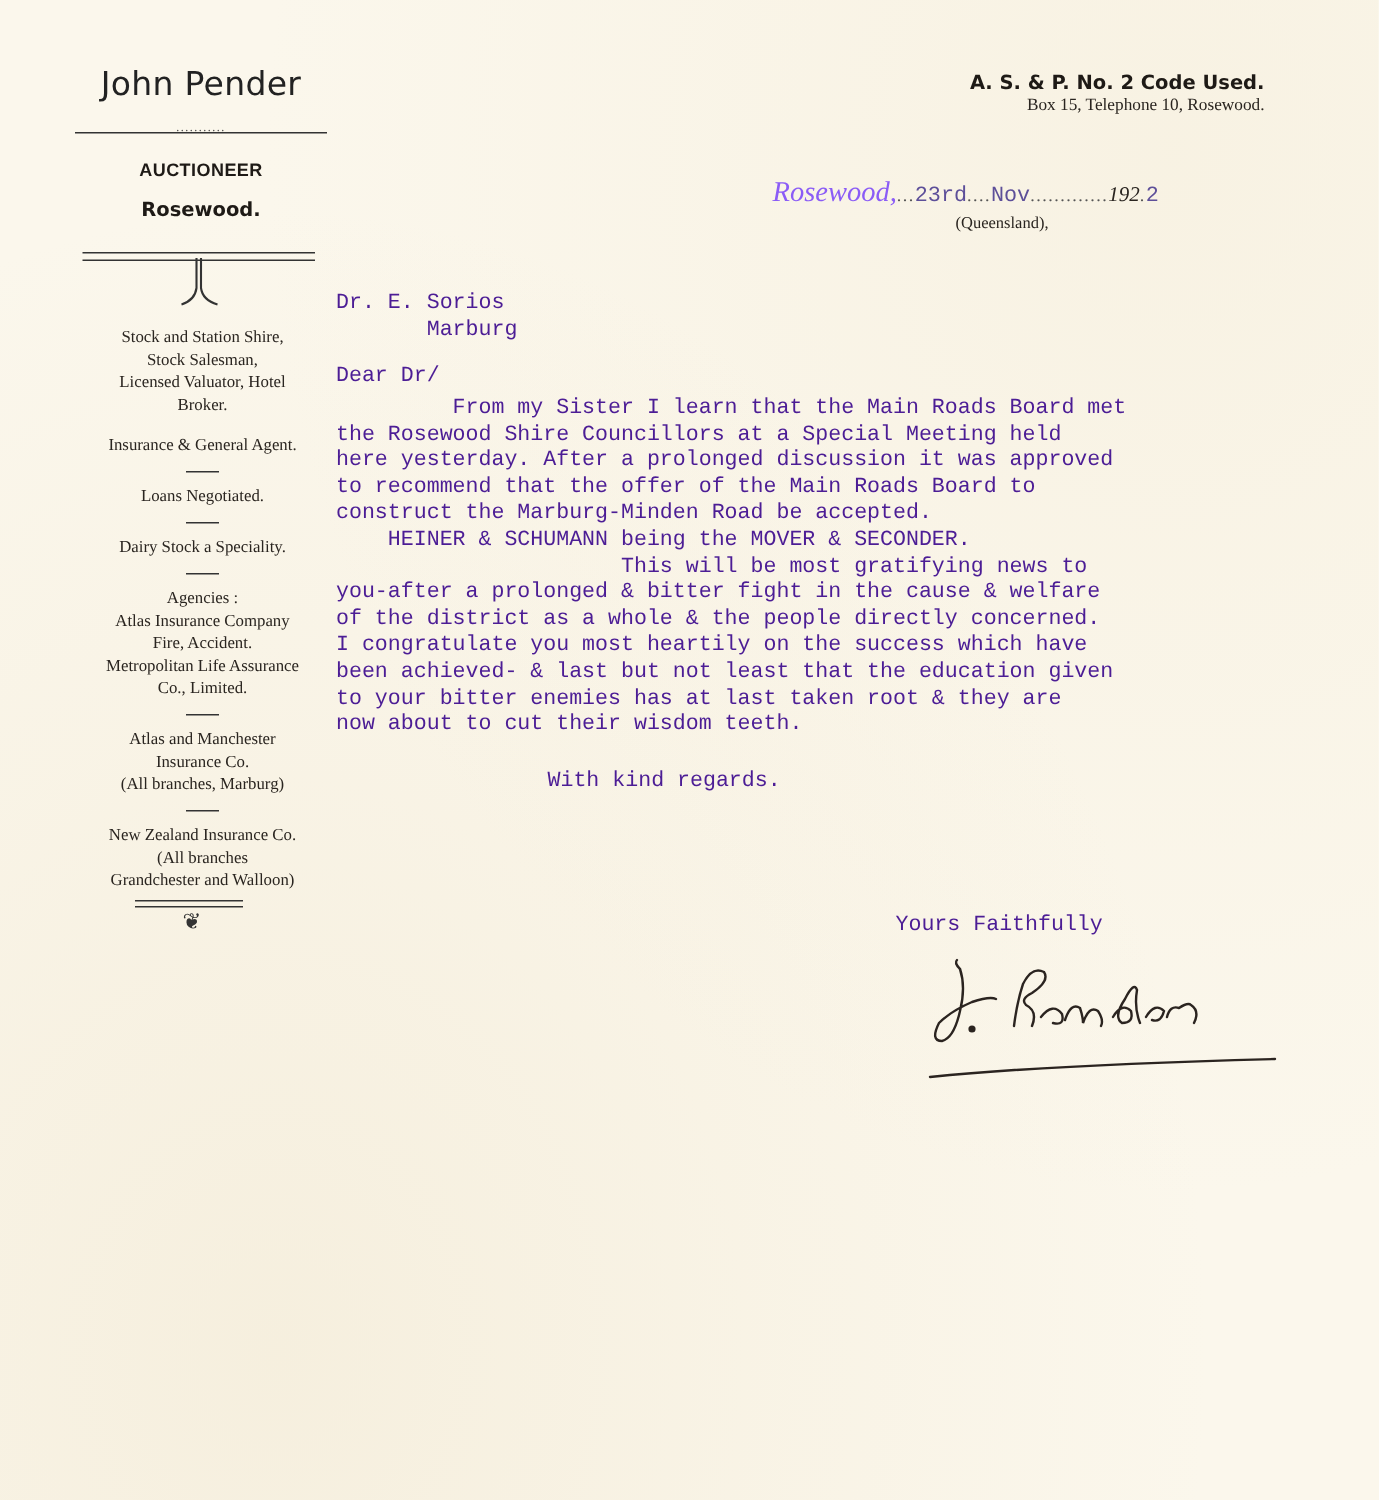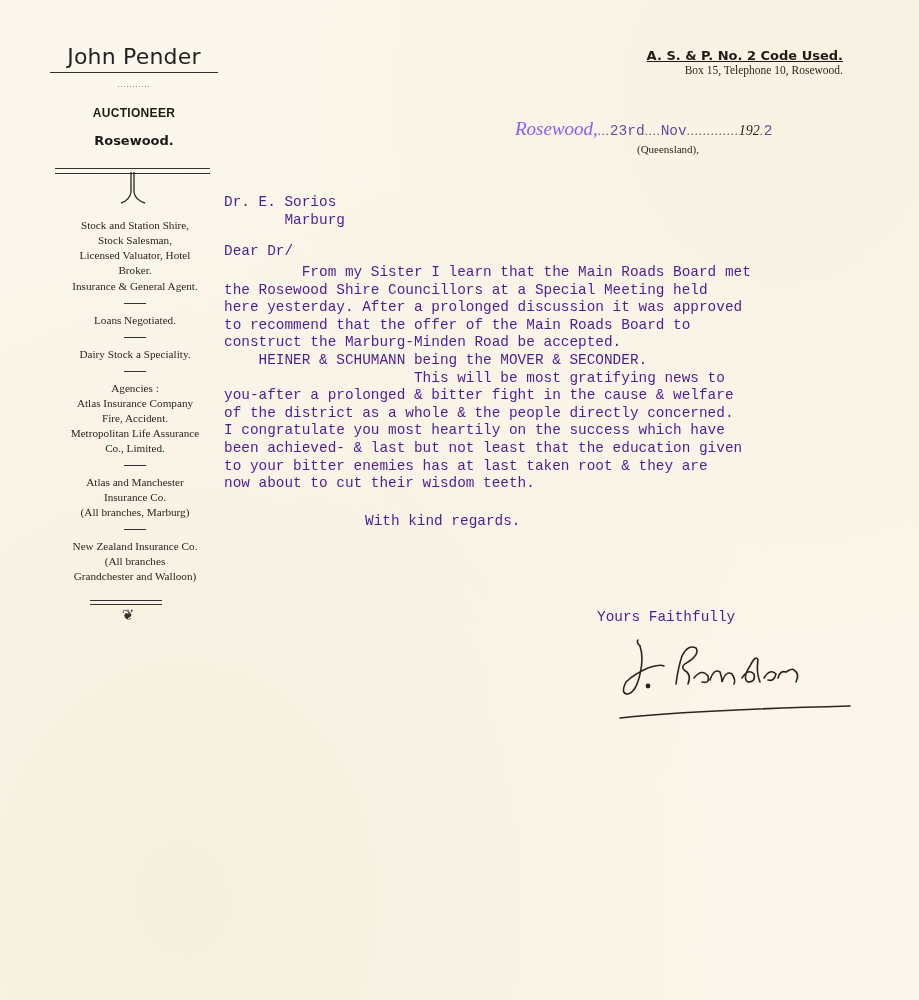--- a/index.html
+++ b/index.html
@@ -14,40 +14,40 @@
       background:
         radial-gradient(ellipse at 20% 90%, rgba(230,215,180,0.25), transparent 60%),
         radial-gradient(ellipse at 85% 10%, rgba(235,222,190,0.2), transparent 55%),
         #fbf7ec;
     }
     
     .lh { position: absolute; left: 40px; width: 190px; text-align: center; }
     .lh-name {
       top: 44px; left: 50px; width: 168px;
       font-family: "DejaVu Sans", sans-serif; font-size: 22px; color: #222;
-      padding-bottom: 3px; border-bottom: 1.5px solid #333;
+      padding-bottom: 19px; border-bottom: 1.5px solid #333;
       letter-spacing: 0.2px;
     }
     .lh-dots { top: 80px; left: 50px; width: 168px; font-size: 8px; letter-spacing: 1px; color: #444; }
     .lh-title { top: 106px; left: 50px; width: 168px; font-family: Liberation Sans, sans-serif; font-weight: bold; font-size: 12px; letter-spacing: 0.3px; }
     .lh-town { top: 133px; left: 50px; width: 168px; font-family: "DejaVu Sans", sans-serif; font-weight: bold; font-size: 13px; }
     .lh-rule { position: absolute; left: 55px; width: 155px; top: 168px; height: 4px; border-top: 1.5px solid #333; border-bottom: 1.5px solid #333; }
     .lh-stem { position: absolute; left: 118px; top: 172px; width: 30px; height: 32px; }
     .lh-list {
       top: 218px; left: 40px; width: 190px;
       font-size: 11.2px; line-height: 15px; color: #2a2520;
     }
     .lh-list p { margin: 0; }
     .lh-list .sep { width: 22px; height: 0; border-top: 1px solid #333; margin: 9px auto 9px; }
     .lh-bottom-rule { position: absolute; left: 90px; width: 72px; top: 600px; height: 3px; border-top: 1.5px solid #333; border-bottom: 1.5px solid #333; }
     .lh-ornament { position: absolute; left: 110px; top: 606px; width: 36px; height: 18px; }
     .lh-ornament-glyph { font-size: 15px; color: #333; line-height: 18px; text-align: center; width: 36px; display: block; }
 
     
-    .rh-code { position: absolute; right: 76px; top: 48px; font-family: "DejaVu Sans", sans-serif; font-weight: bold; font-size: 13px; color: #1e1a16; text-decoration: underline; }
+    .rh-code { position: absolute; right: 76px; top: 48px; font-family: "DejaVu Sans", sans-serif; font-weight: bold; font-size: 13px; color: #1e1a16; }
     .rh-box { position: absolute; right: 76px; top: 64px; font-size: 11.5px; color: #2a2520; }
     .date-line { position: absolute; left: 515px; top: 118px; font-size: 18px; white-space: nowrap; }
     .date-place { font-family: "Liberation Serif", serif; font-style: italic; font-size: 19px; color: #8b5cf6; }
     .dots { color: #555; font-size: 12px; letter-spacing: 1px; }
     .typed { font-family: "Liberation Mono", monospace; color: #5d4f99; }
     .date-day, .date-month { font-size: 14.5px; }
     .date-year-pre { font-style: italic; font-size: 14px; color: #2a2520; }
     .date-year-digit { font-size: 14.5px; }
     .date-state { position: absolute; left: 637px; top: 143px; font-size: 11px; color: #2a2520; }
 
@@ -80,21 +80,21 @@
 <svg class="lh-stem" viewBox="0 0 30 32">
   <path d="M13 0 L13 20 Q12 28 3 31" stroke="#333" stroke-width="1.4" fill="none"></path>
   <path d="M16 0 L16 20 Q17 28 27 31" stroke="#333" stroke-width="1.4" fill="none"></path>
 </svg>
 
 <div class="lh lh-list">
   <p>Stock and Station Shire,</p>
   <p>Stock Salesman,</p>
   <p>Licensed Valuator, Hotel</p>
   <p>Broker.</p>
-  <p style="margin-top:1px">Insurance &amp; General Agent.</p>
+  <p style="margin-top:12px">Insurance &amp; General Agent.</p>
   <div class="sep"></div>
   <p>Loans Negotiated.</p>
   <div class="sep"></div>
   <p>Dairy Stock a Speciality.</p>
   <div class="sep"></div>
   <p>Agencies :</p>
   <p>Atlas Insurance Company</p>
   <p>Fire, Accident.</p>
   <p>Metropolitan Life Assurance</p>
   <p>Co., Limited.</p>

